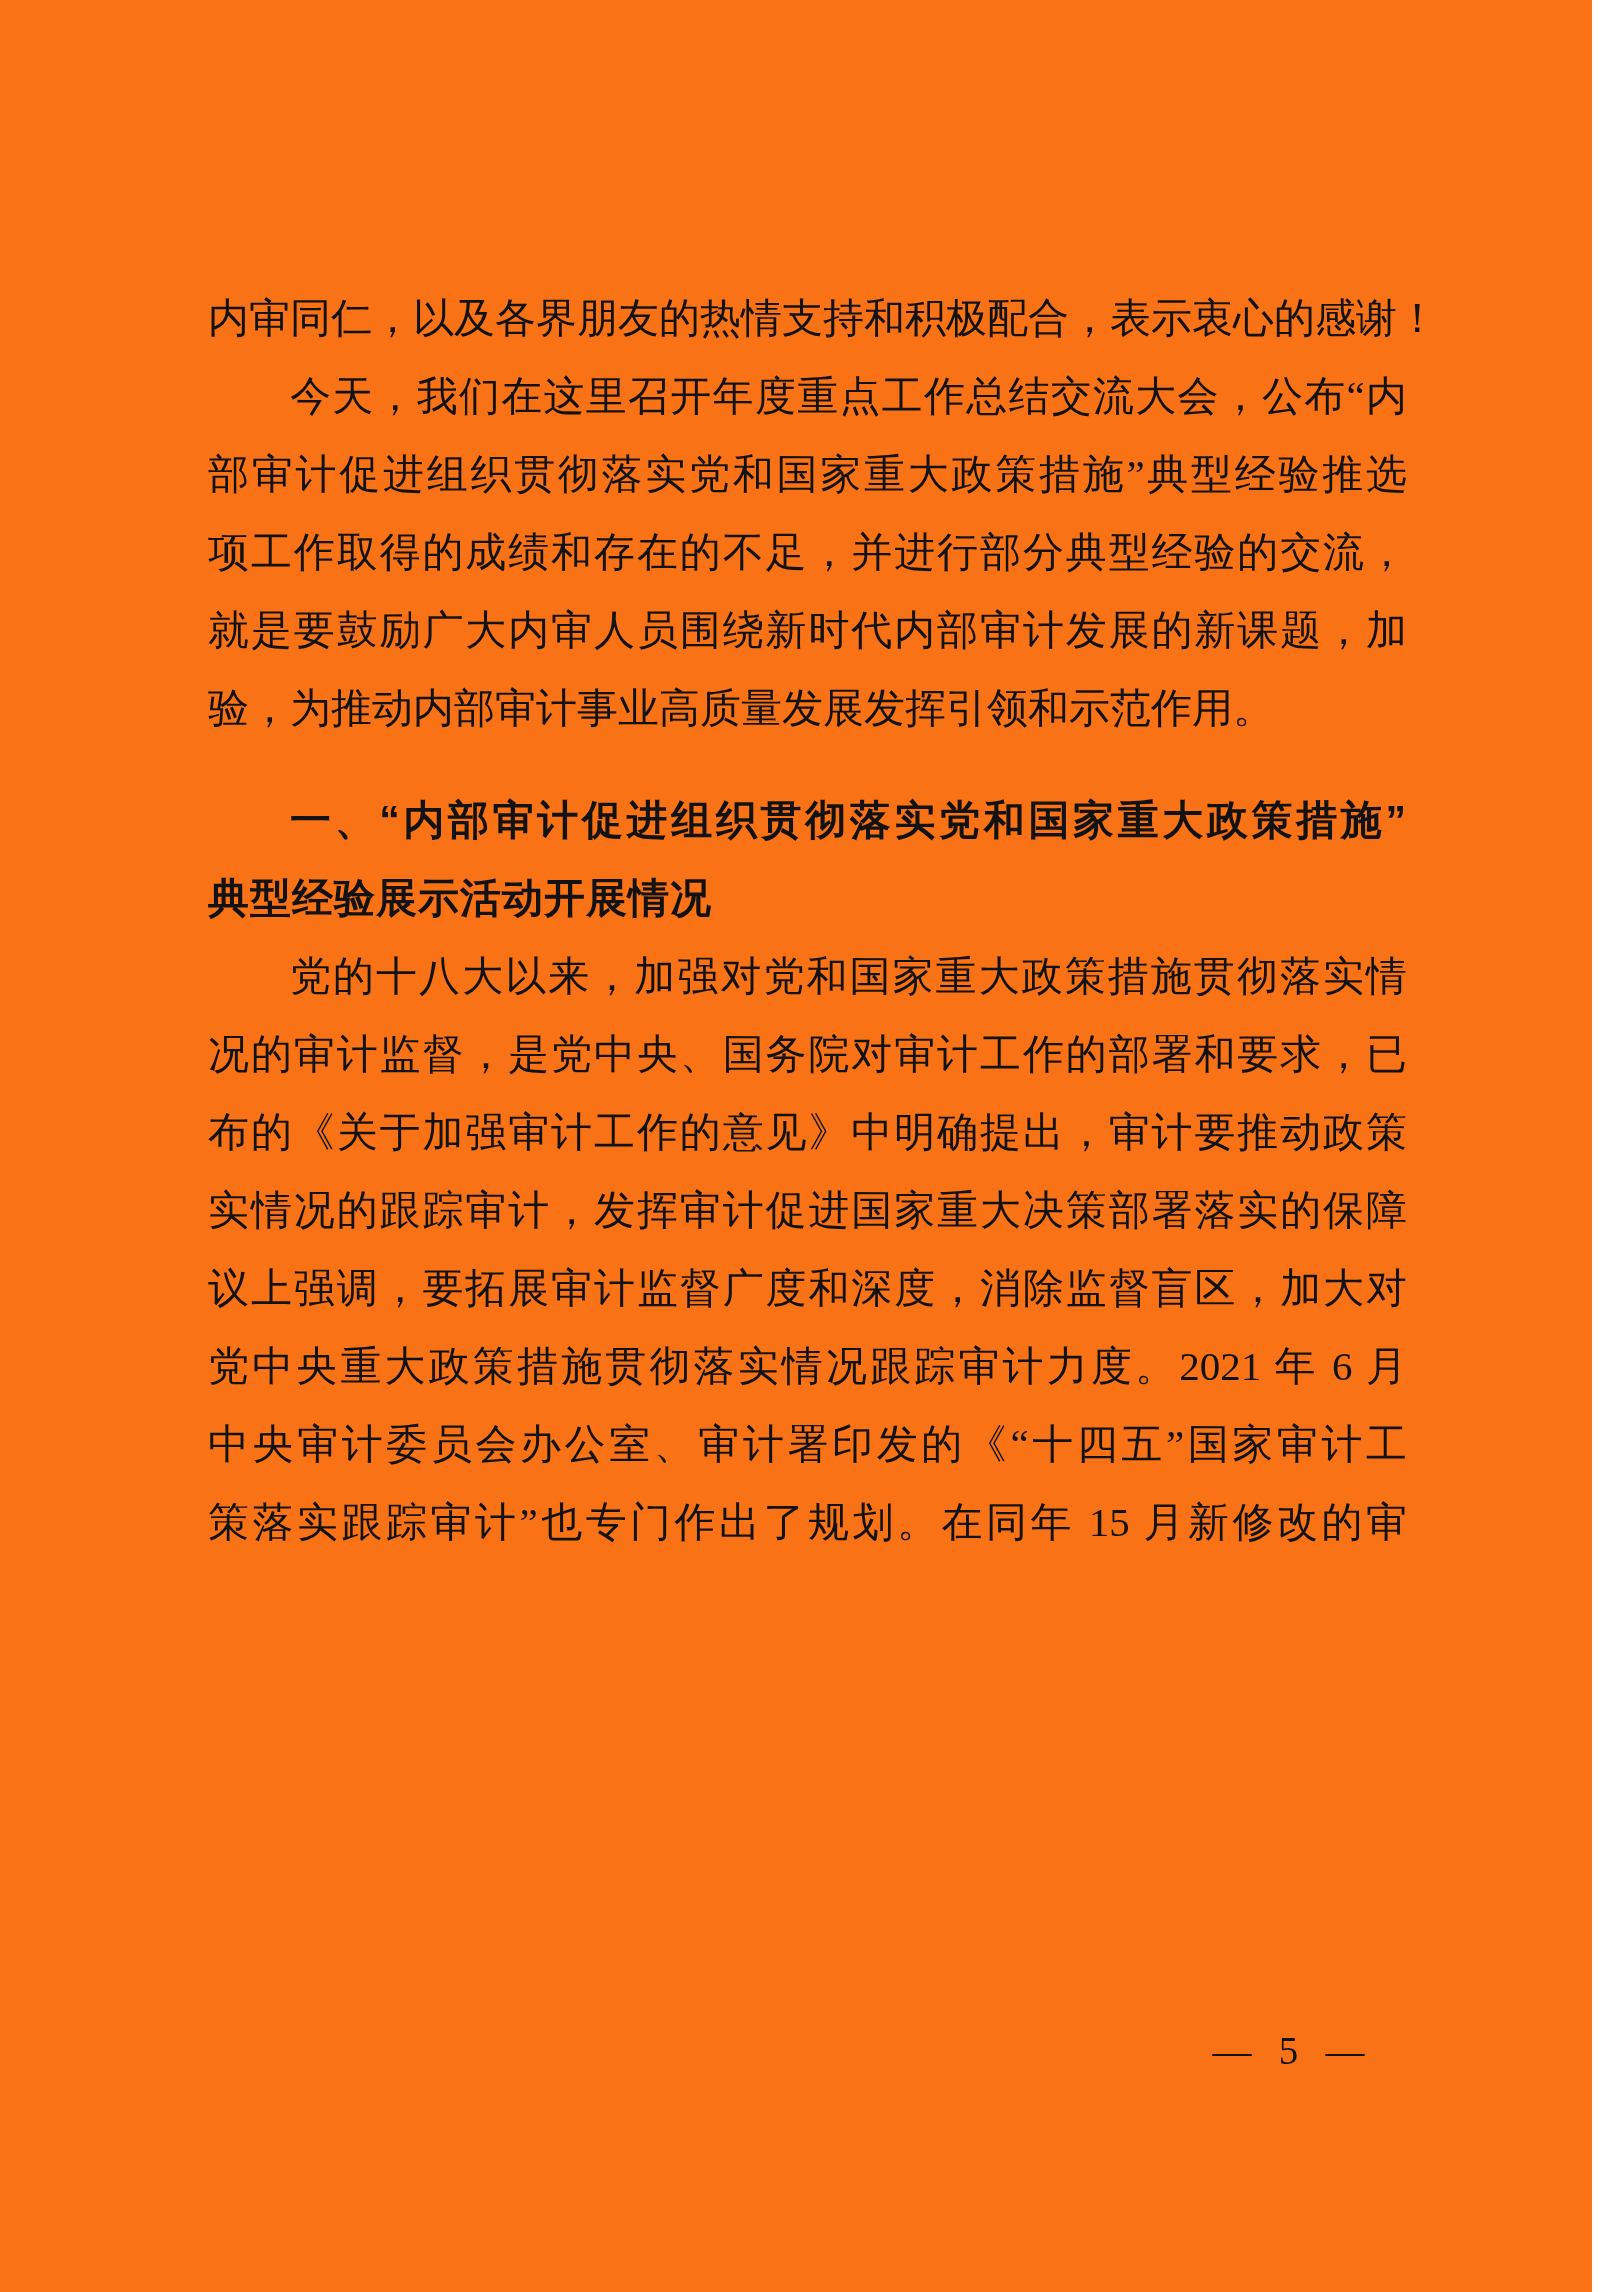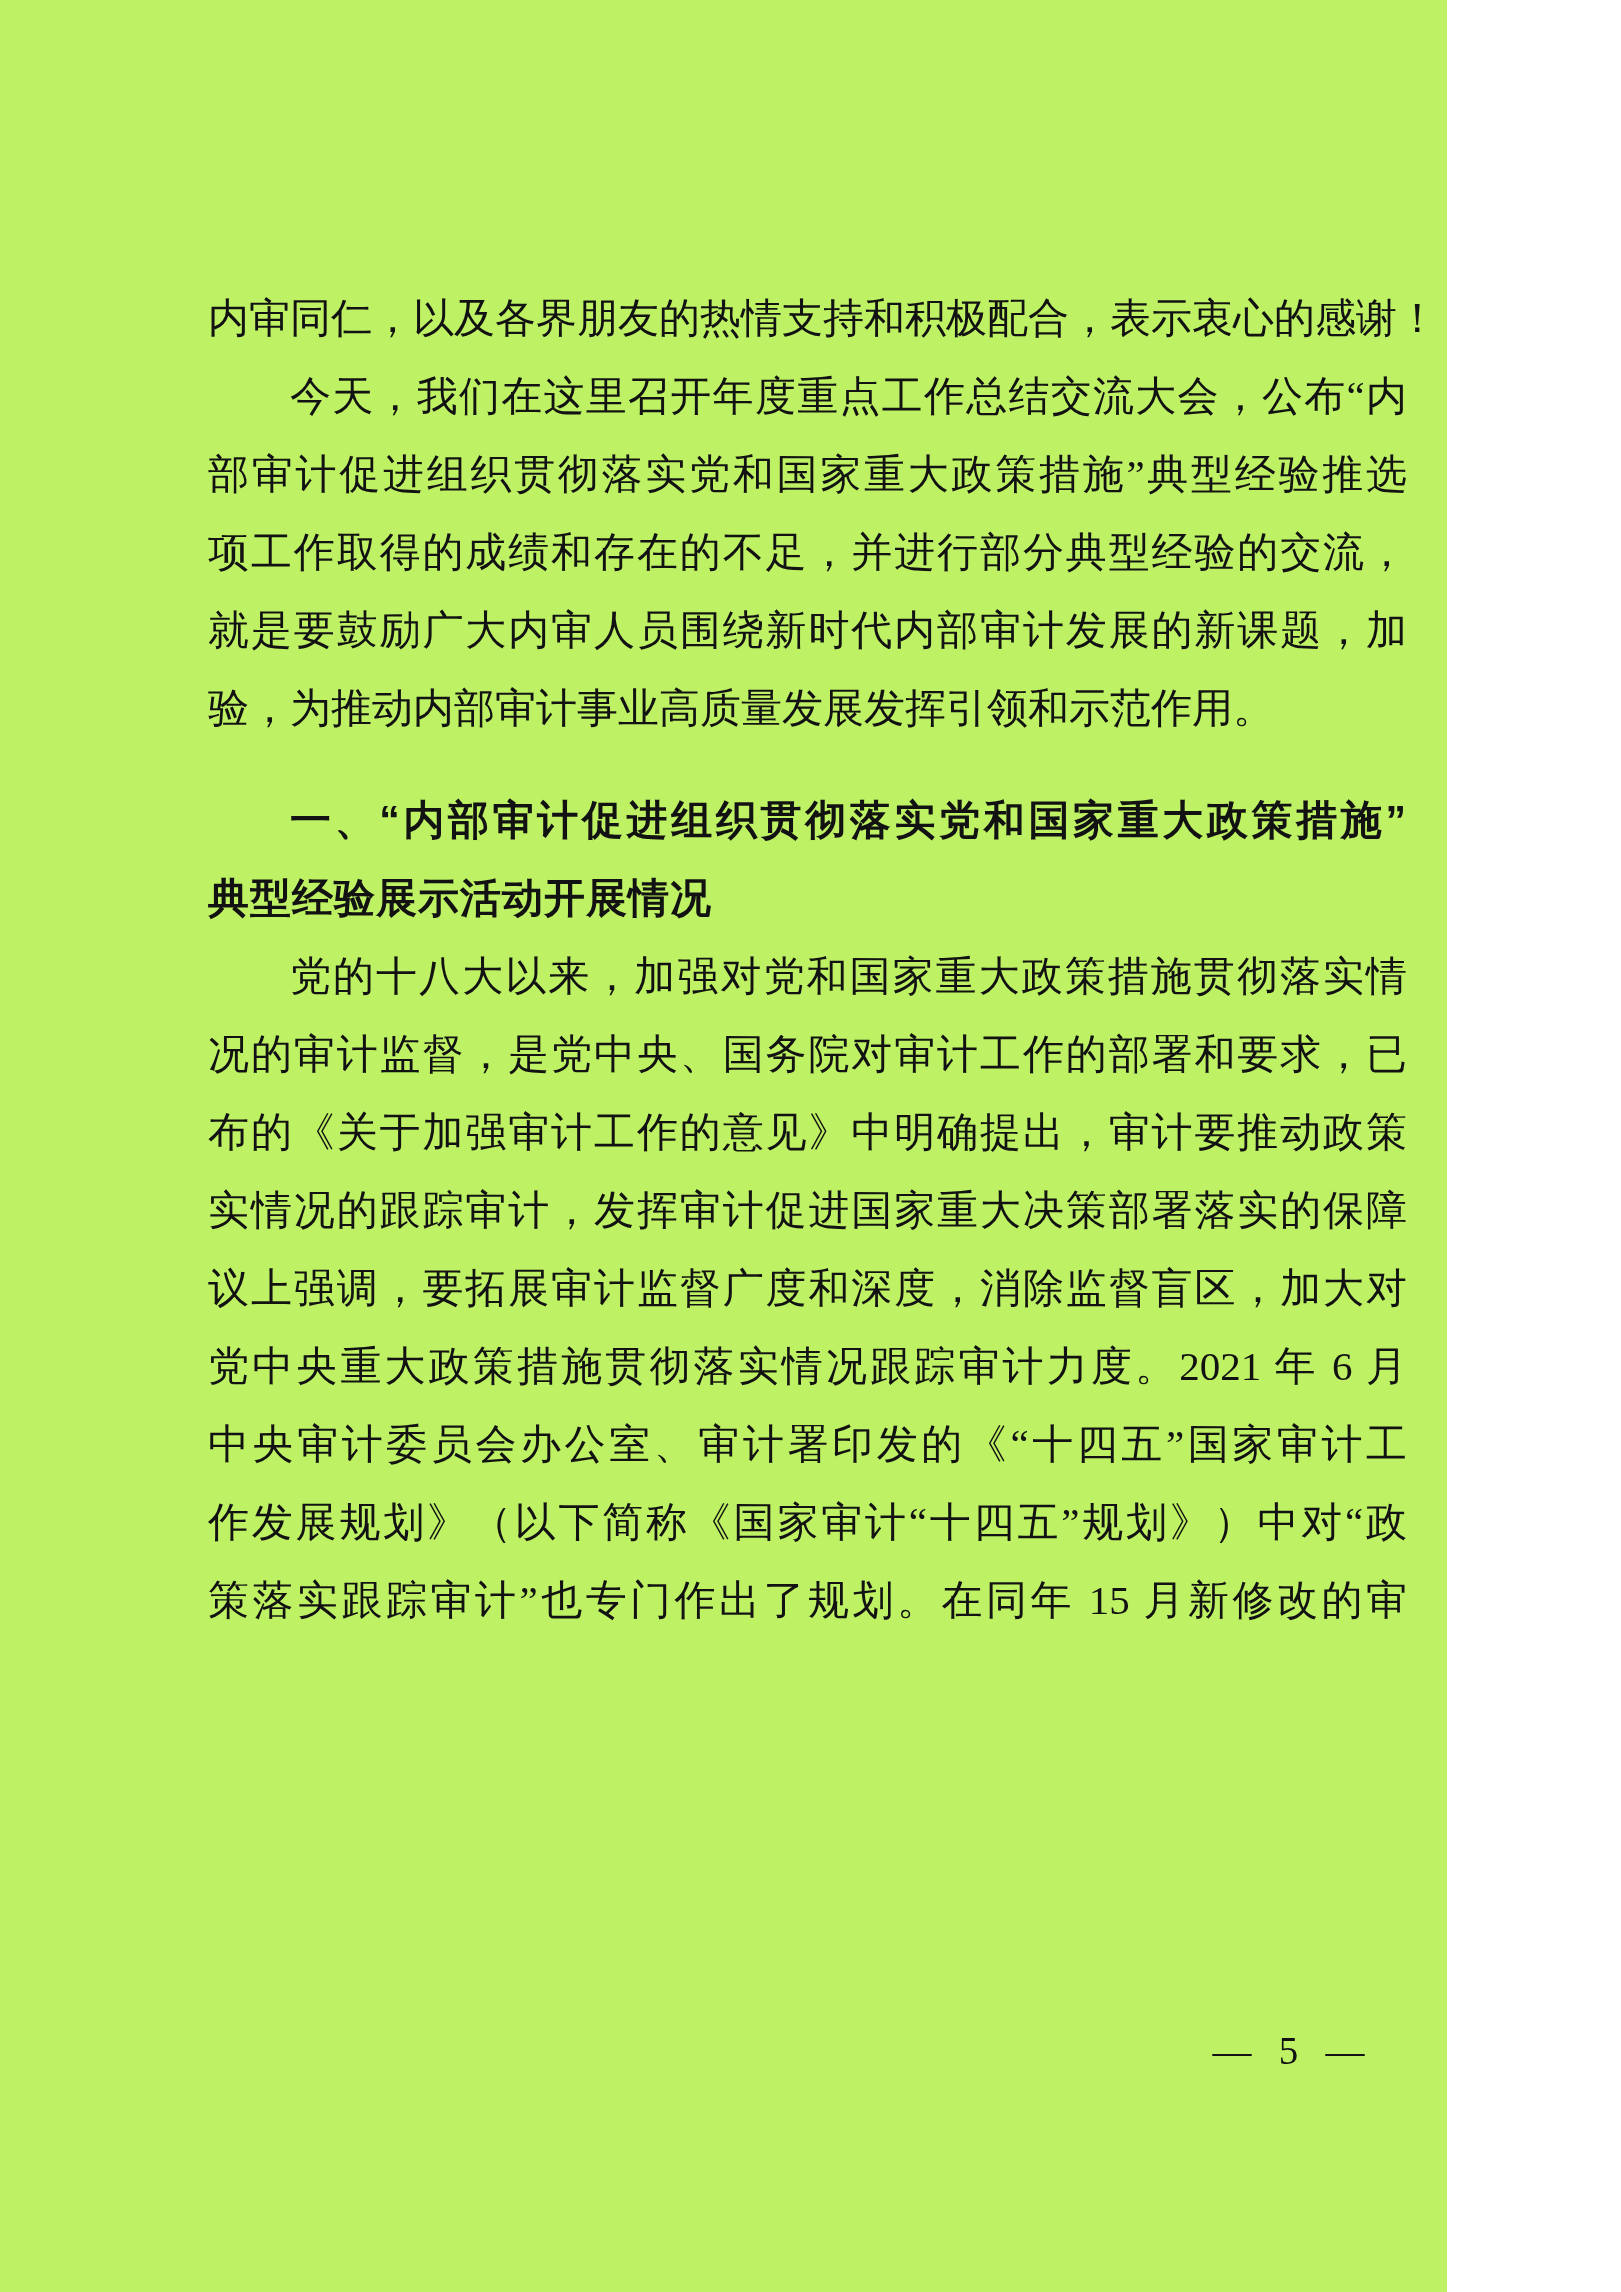--- a/index.html
+++ b/index.html
@@ -1,20 +1,20 @@
 <!DOCTYPE html>
 <html lang="zh"><head>
 <meta charset="utf-8">
 <title>Document</title>
 <style>
   html,body{margin:0;padding:0;background:#ffffff;}
   .page{
     position:relative;
-    width:1447px;height:2293px;
-    background:#bef264;
+    width:1592px;height:2293px;
+    background:#f97316;
     overflow:hidden;
     color:#121212;
   }
   .content{
     position:absolute;
     left:208px;top:279px;
     width:1199px;
   }
   .line{
     font-family:"Liberation Serif","DejaVu Serif",serif;
@@ -69,19 +69,18 @@
     <div class="line heading j indent gap-before">一、“内部审计促进组织贯彻落实党和国家重大政策措施”</div>
     <div class="line heading">典型经验展示活动开展情况</div>
 
     <div class="line j indent">党的十八大以来，加强对党和国家重大政策措施贯彻落实情</div>
     <div class="line j">况的审计监督，是党中央、国务院对审计工作的部署和要求，已</div>
     <div class="line j">布的《关于加强审计工作的意见》中明确提出，审计要推动政策</div>
     <div class="line j">实情况的跟踪审计，发挥审计促进国家重大决策部署落实的保障</div>
     <div class="line j">议上强调，要拓展审计监督广度和深度，消除监督盲区，加大对</div>
     <div class="line j">党中央重大政策措施贯彻落实情况跟踪审计力度。2021 年 6 月</div>
     <div class="line j">中央审计委员会办公室、审计署印发的《“十四五”国家审计工</div>
-    <div class="line j">作发展规划》（以下简称《国家审计“十四五”规划》）中对“政</div>
     <div class="line j">策落实跟踪审计”也专门作出了规划。在同年 15 月新修改的审</div>
   </div>
 
   <div class="page-number">— 5 —</div>
 </div>
 
 
 </body></html>

